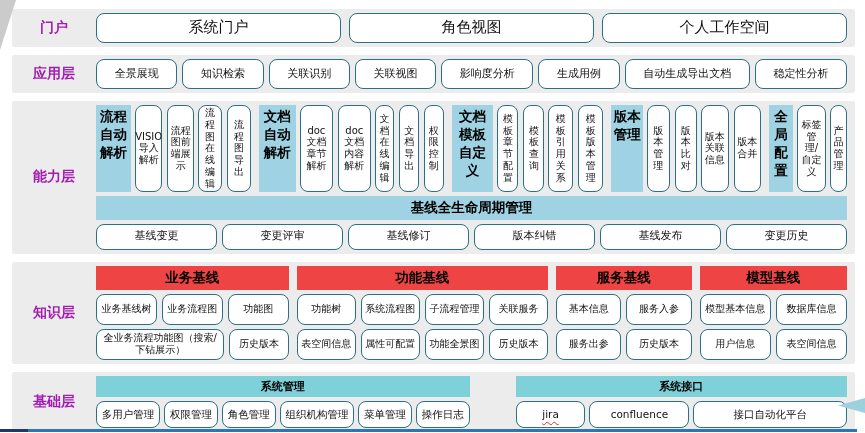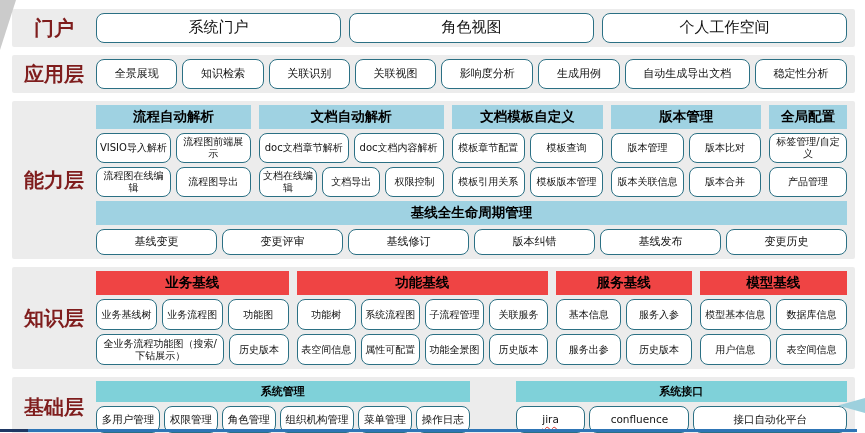--- a/index.html
+++ b/index.html
@@ -26,39 +26,39 @@
     position: absolute; right: 0; bottom: 20px; width: 27px; height: 15px;
     background: #9dd0dd; clip-path: polygon(100% 0, 100% 100%, 0 50%);
   }
   .row {
     background: #ececec; border-radius: 2px;
     display: flex; align-items: center;
     margin-bottom: 8px; padding: 4px 8px 4px 0;
   }
   .row-label {
     flex: 0 0 84px; width: 84px; text-align: center;
-    font-size: 20px; font-weight: 700; color: #7f1d1d;
+    font-size: 14px; font-weight: 700; color: #a21caf;
   }
   .row-content { flex: 1; min-width: 0; }
   .btn-row { display: flex; gap: 5px; }
   .btn {
     background: #fff; border: 1.4px solid #2b7084; border-radius: 8px;
     min-height: 28px; display: flex; align-items: center; justify-content: center;
     text-align: center; font-size: 11px; color: #111; line-height: 1.18;
     padding: 2px 5px; flex: 1 1 auto; min-width: 0;
   }
   
   #portal-buttons { gap: 8px; }
   #portal-buttons .btn { flex: 1 1 0; min-height: 30px; font-size: 15px; white-space: nowrap; }
   
   #app-buttons .btn { min-height: 30px; white-space: nowrap; }
   
   .cap-content { display: flex; flex-direction: column; gap: 4px; }
   .cap-groups { display: flex; gap: 8px; }
-  .cap-group { display: flex; flex-direction: column; gap: 4px; min-width: 0; }
+  .cap-group { display: flex; flex-direction: row; gap: 4px; min-width: 0; }
   .cap-group:nth-child(1) { flex: 155 1 0; }
   .cap-group:nth-child(2) { flex: 185 1 0; }
   .cap-group:nth-child(3) { flex: 152 1 0; }
   .cap-group:nth-child(4) { flex: 150 1 0; }
   .cap-group:nth-child(5) { flex: 78 1 0; }
   .cap-group .btn { flex: 1 1 0; min-height: 30px; font-size: 10px; padding: 1px 2px; }
   .group-header {
     text-align: center; font-weight: 700; font-size: 13.5px;
     color: #000; padding: 3px 2px;
   }

